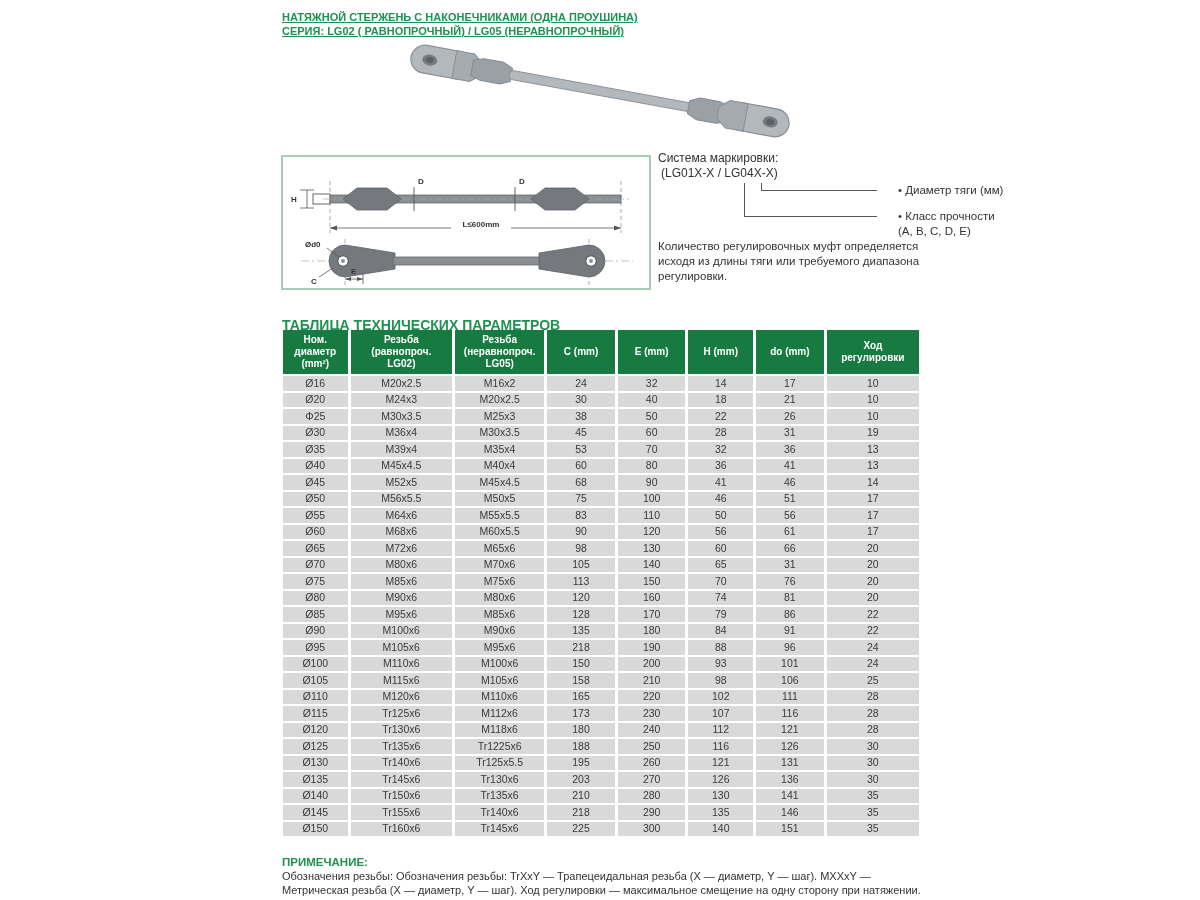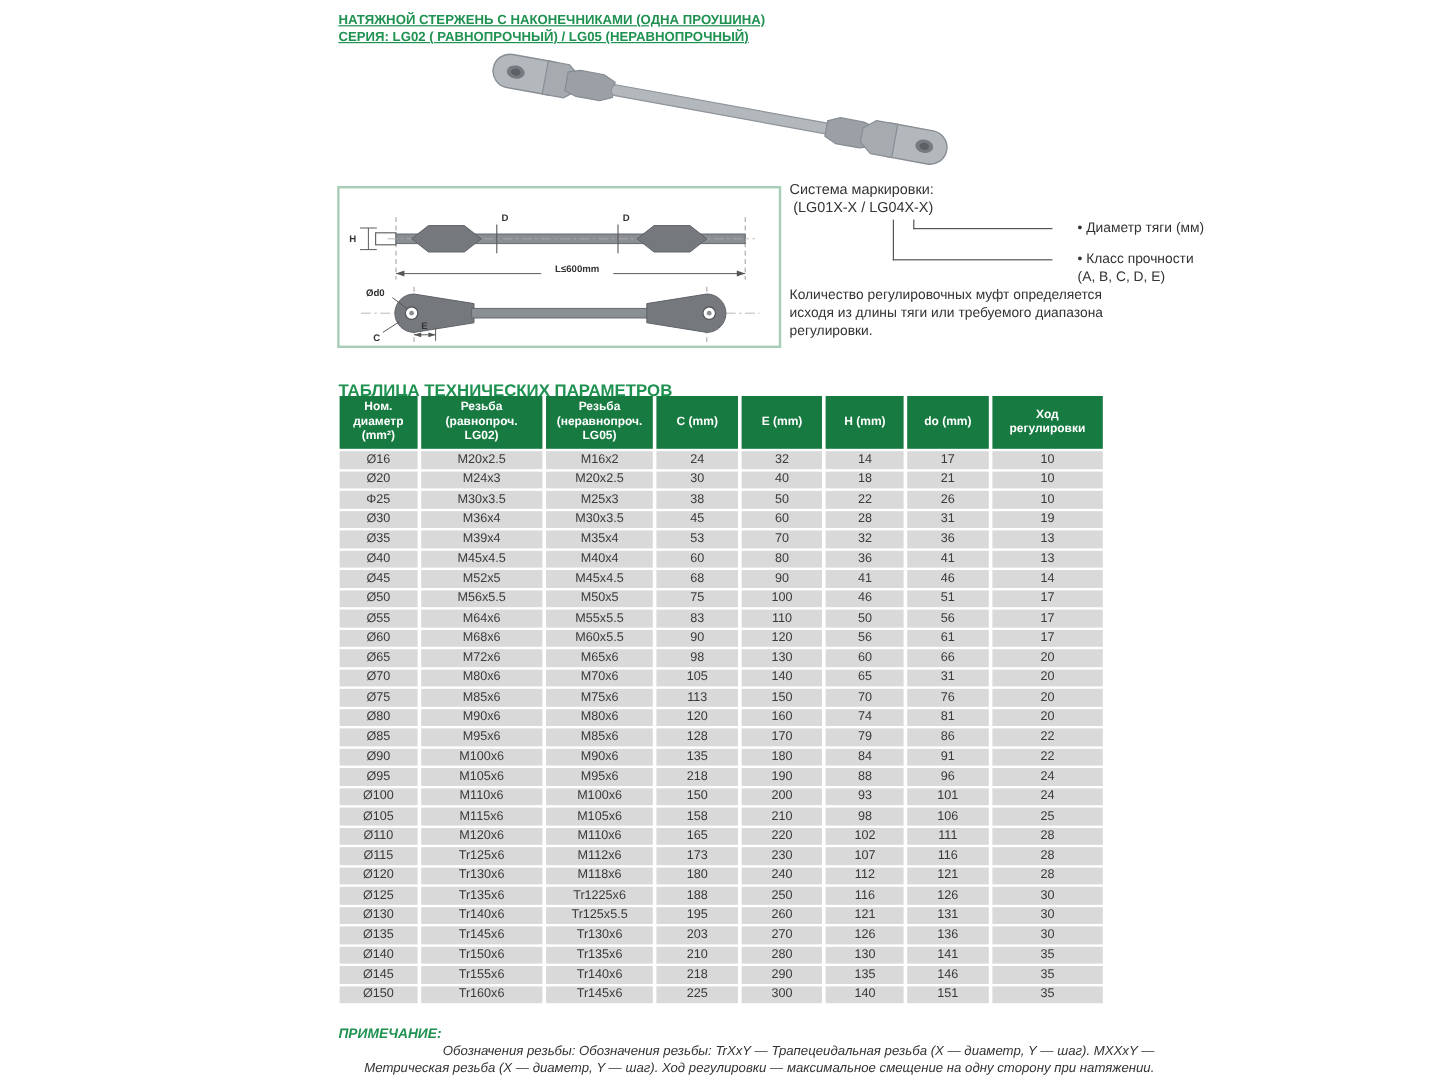--- a/index.html
+++ b/index.html
@@ -25,23 +25,23 @@
   .mk-label { position:absolute; left:240px; font-size:11.5px; color:#333; white-space:nowrap; }
   .mk-note { position:absolute; left:0; top:88px; width:286px; font-size:11.5px; line-height:15px; color:#333; }
 
   
   .table-heading { left:282px; top:317px; color:#1f9150; font-size:14px; font-weight:bold; }
   .params { left:280px; top:328px; width:642px; border-collapse:separate; border-spacing:3px 2px; table-layout:fixed; }
   .params th { background:#177b41; color:#fff; font-size:10px; font-weight:bold; height:44px; text-align:center; vertical-align:middle; white-space:pre-line; line-height:12px; padding:1px 2px; }
   .params td { background:#d9d9d9; color:#3a3a3a; font-size:10.5px; text-align:center; vertical-align:middle; height:14.5px; line-height:13px; padding:0 2px; }
 
   
-  .note-block { left:282px; top:855px; width:680px;font-style:italic; }
+  .note-block { left:282px; top:855px; width:680px; }
   .note-heading { color:#1f9150; font-size:11.5px; font-weight:bold; line-height:14px; }
-  .note-line { font-size:11px; color:#333; line-height:14px;text-align:right; }
+  .note-line { font-size:11px; color:#333; line-height:14px; }
 
   svg text { font-family:"Liberation Sans", sans-serif; }
 </style>
 </head>
 <body>
 
 <div class="abs doc-title">
   <div>НАТЯЖНОЙ СТЕРЖЕНЬ С НАКОНЕЧНИКАМИ (ОДНА ПРОУШИНА)</div>
   <div>СЕРИЯ: LG02 ( РАВНОПРОЧНЫЙ) / LG05 (НЕРАВНОПРОЧНЫЙ)</div>
 </div>

